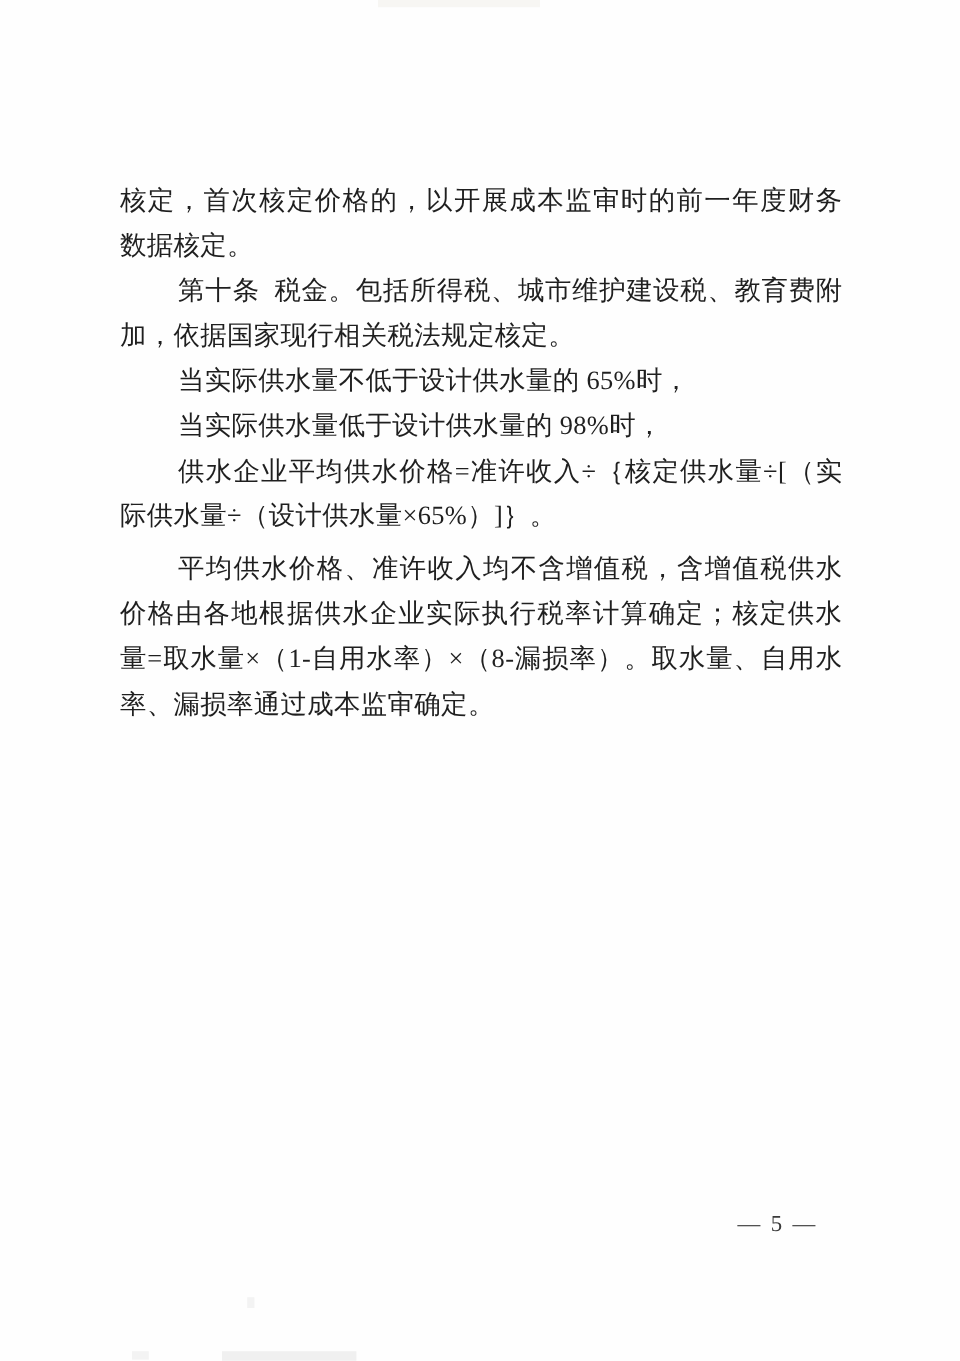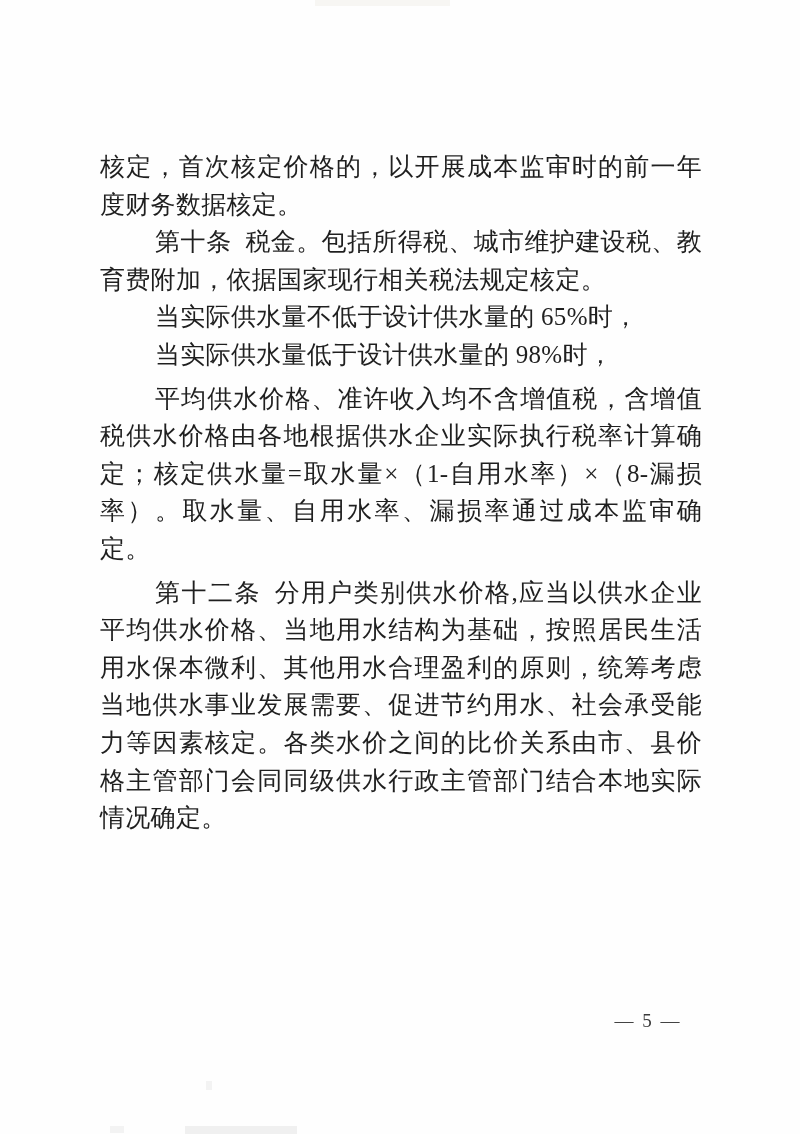--- a/index.html
+++ b/index.html
@@ -18,21 +18,21 @@
     position: absolute;
     inset: 0;
     background: #fefefe;
     color: #1d1d1d;
   }
   .content {
     position: absolute;
     left: 100px;
     top: 148px;
     width: 602px;
-    font-size: 25px;
+    font-size: 22px;
     line-height: 37.6px;
     letter-spacing: 0.3px;
     text-align: justify;
     color: #1f1f1f;
   }
   .content p {
     margin: 0;
     text-indent: 2.2em;
     word-break: break-all;
     overflow-wrap: anywhere;
@@ -87,22 +87,22 @@
 
 <div class="page">
 
   <div class="smudge smudge-top"></div>
 
   <div class="content">
       <p class="no-indent"><span>核定，首次核定价格的，以开展成本监审时的前一年度财务数据核定。</span></p>
       <p><span class="article-lead">第十条</span><span>税金。包括所得税、城市维护建设税、教育费附加，依据国家现行相关税法规定核定。</span></p>
       <p><span>当实际供水量不低于设计供水量的 65%时，</span></p>
       <p><span>当实际供水量低于设计供水量的 98%时，</span></p>
+      <p><span>供水企业平均供水价格=准许收入÷｛核定供水量÷[（实际供水量÷（设计供水量×65%）]｝。</span></p>
       <p class="gap"><span>平均供水价格、准许收入均不含增值税，含增值税供水价格由各地根据供水企业实际执行税率计算确定；核定供水量=取水量×（1-自用水率）×（8-漏损率）。取水量、自用水率、漏损率通过成本监审确定。</span></p>
-      <p class="gap"><span class="article-lead">第十二条</span><span>分用户类别供水价格,应当以供水企业平均供水价格、当地用水结构为基础，按照居民生活用水保本微利、其他用水合理盈利的原则，统筹考虑当地供水事业发展需要、促进节约用水、社会承受能力等因素核定。各类水价之间的比价关系由市、县价格主管部门会同同级供水行政主管部门结合本地实际情况确定。</span></p>
     </div>
 
   <div class="page-footer">— 5 —</div>
 
   <div class="smudge smudge-mid"></div>
   <div class="smudge smudge-bottom-a"></div>
   <div class="smudge smudge-bottom-b"></div>
 
 </div>
 

